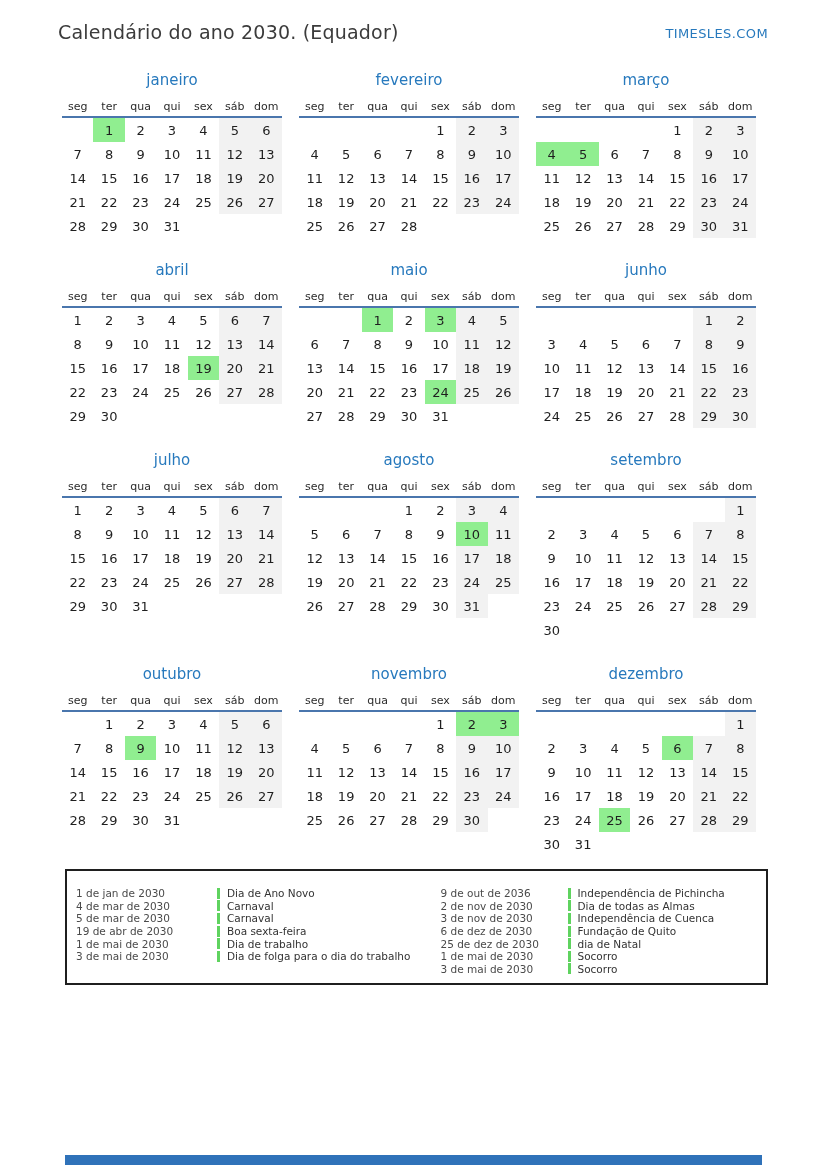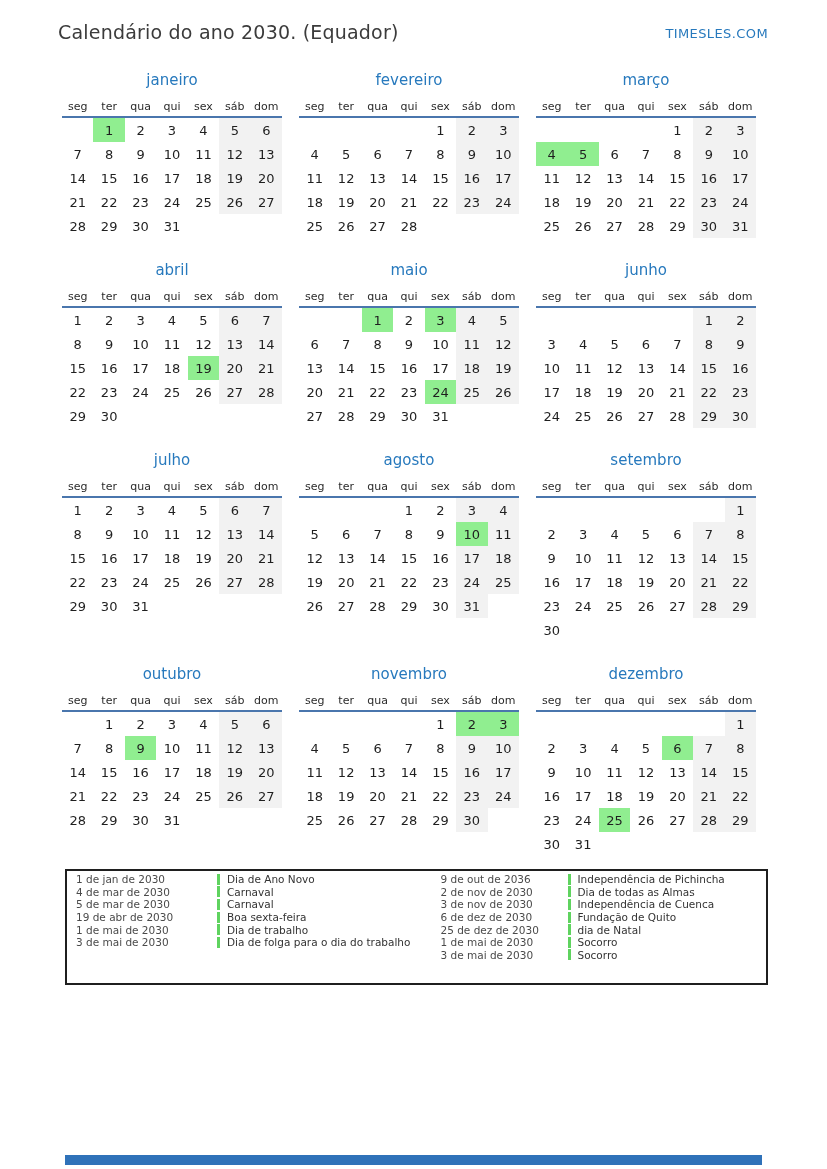--- a/index.html
+++ b/index.html
@@ -35,21 +35,21 @@
   }
   table.cal td {
     height:24px; padding:0; text-align:center; vertical-align:middle;
     font-size:13px; color:#1f1f1f;
   }
   td.weekend { background:var(--weekend-gray,#f2f2f2); }
   td.holiday { background:var(--holiday-green,#90ee90); }
   .legend {
     position:absolute; left:65px; top:869px; width:703px; height:116px;
     border:2px solid #1f1f1f; box-sizing:border-box;
-    display:flex; padding-top:2px;
+    display:flex; padding-top:16px;
   }
   .legend-col { width:50%; }
   .legend-row { display:flex; align-items:center; height:12.6px; font-size:10.5px; }
   .legend-date { color:#4a4a4a; white-space:nowrap; flex:none; }
   .legend-col.c0 .legend-date { padding-left:9px; width:141px; }
   .legend-col.c1 .legend-date { padding-left:24px; width:127px; }
   .legend-tick {
     width:3px; height:11px; flex:none; margin-right:7px;
     background:var(--legend-tick-green,#5fd35f);
   }

